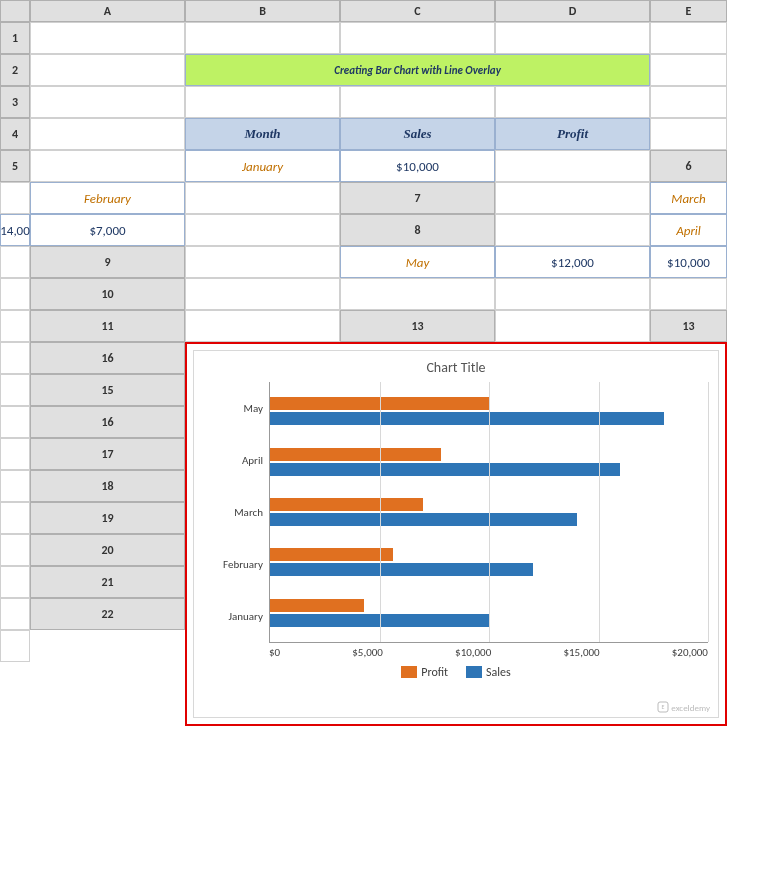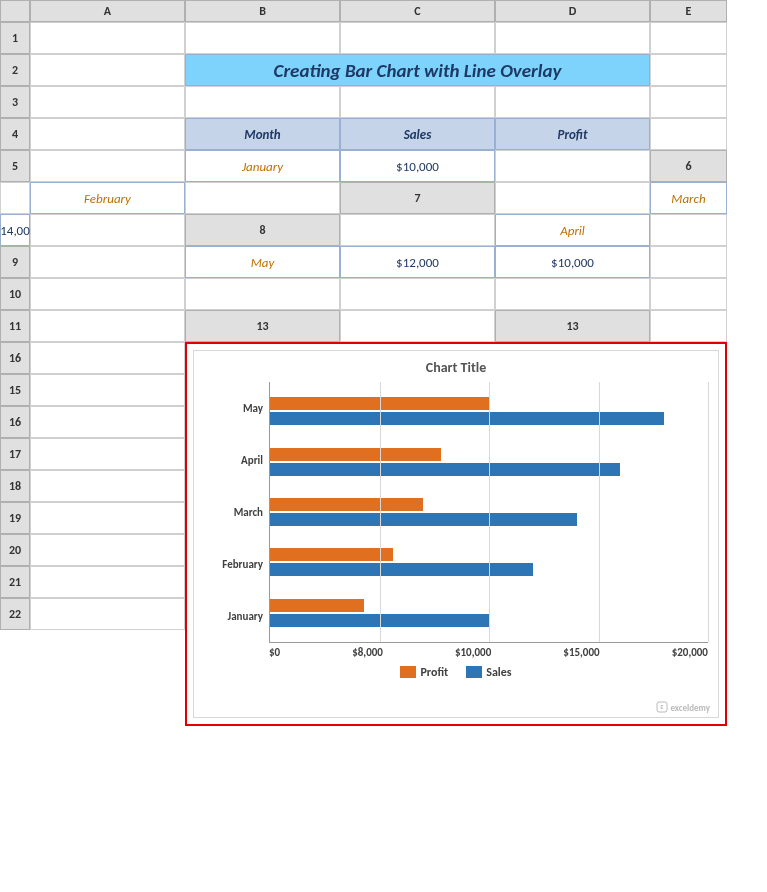--- a/index.html
+++ b/index.html
@@ -60,20 +60,21 @@
       justify-content: center;
     }
 
     .table-header {
       background: #c5d4e8;
       font-style: italic;
       font-weight: bold;
       font-size: 13px;
       color: #1f3864;
       border: 1px solid #9ab0d0;
+      font-family: Liberation Serif, serif;
     }
 
     .data-cell {
       border: 1px solid #9ab0d0;
       color: #1f3864;
     }
 
     .month-cell {
       color: #c07000;
       font-style: italic;
@@ -91,21 +92,20 @@
       align-items: center;
     }
 
     .chart-inner {
       width: 100%;
       height: 100%;
       background: #fff;
       border: 1px solid #ccc;
       padding: 10px 10px 40px 10px;
       position: relative;
-      font-weight: bold;
     }
 
     .chart-title {
       text-align: center;
       font-size: 14px;
       color: #404040;
       margin-bottom: 8px;
     }
 
     .bar-group {
@@ -169,21 +169,21 @@
 
   <div class="cell row-header">1</div>
   <div class="cell empty-cell"></div>
   <div class="cell empty-cell"></div>
   <div class="cell empty-cell"></div>
   <div class="cell empty-cell"></div>
   <div class="cell empty-cell"></div>
 
   <div class="cell row-header">2</div>
   <div class="cell empty-cell"></div>
-  <div class="cell title-cell" style="grid-column: 3/6; grid-row: 3/4; font-style:italic; font-weight:bold; font-size:19px; background:#7dd3fc; color:#1f3864; border:1px solid #9ab0d0; display:flex; align-items:center; justify-content:center;">
+  <div class="cell title-cell" style="grid-column: 3/6; grid-row: 3/4; font-style:italic; font-weight:bold; font-size:11px; background:#bef264; color:#1f3864; border:1px solid #9ab0d0; display:flex; align-items:center; justify-content:center;">
     <span>Creating Bar Chart with Line Overlay</span>
   </div>
   <div class="cell empty-cell"></div>
 
   <div class="cell row-header">3</div>
   <div class="cell empty-cell"></div>
 
   <div class="cell empty-cell"></div>
   <div class="cell empty-cell"></div>
   <div class="cell empty-cell"></div>
@@ -219,20 +219,23 @@
     </div>
   <div class="cell empty-cell"></div>
 
   <div class="cell row-header">7</div>
   <div class="cell empty-cell"></div>
   <div class="cell month-cell">
       <span>March</span>
     </div>
   <div class="cell data-cell">
       <span>$14,000</span>
+    </div>
+  <div class="cell data-cell">
+      <span>$7,000</span>
     </div>
   <div class="cell empty-cell"></div>
 
   <div class="cell row-header">8</div>
   <div class="cell empty-cell"></div>
   <div class="cell month-cell">
       <span>April</span>
     </div>
   <div class="cell empty-cell"></div>
 
@@ -302,21 +305,21 @@
 
           <div class="bar-group" style="display:flex; flex-direction:column; gap:2px; padding:2px 0;">
             <div class="bar bar-orange" style="width:21.5%; height:13px; background:#e07020;"></div>
             <div class="bar bar-blue" style="width:50%; height:13px; background:#2e75b6;"></div>
           </div>
         </div>
       </div>
 
       <div style="display:flex; justify-content:space-between; padding-left:65px; margin-top:3px; font-size:11px; color:#404040;">
         <span>$0</span>
-        <span>$8,000</span>
+        <span>$5,000</span>
         <span>$10,000</span>
         <span>$15,000</span>
         <span>$20,000</span>
       </div>
 
       <div class="legend" style="display:flex; gap:18px; justify-content:center; margin-top:6px; font-size:12px; color:#404040; align-items:center;">
         <div class="legend-item" style="display:flex; align-items:center; gap:4px;">
           <div style="width:16px; height:12px; background:#e07020;"></div>
           <span>Profit</span>
         </div>

